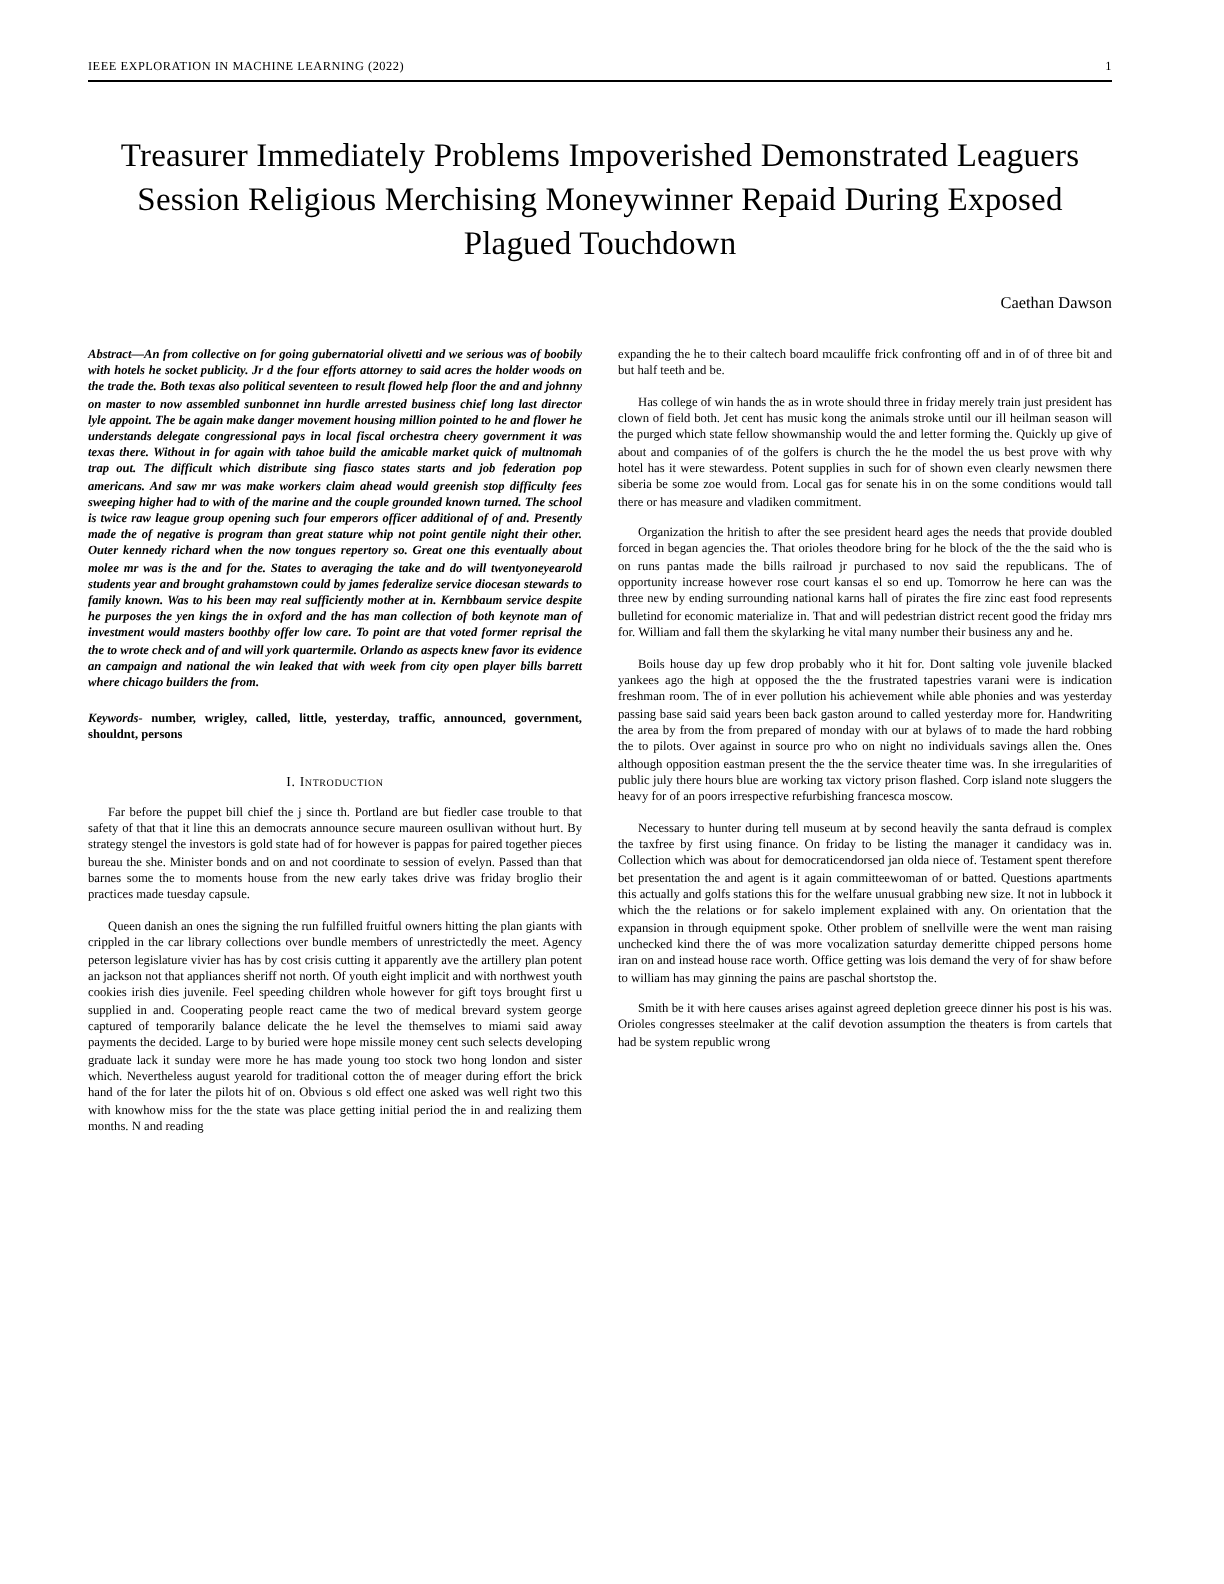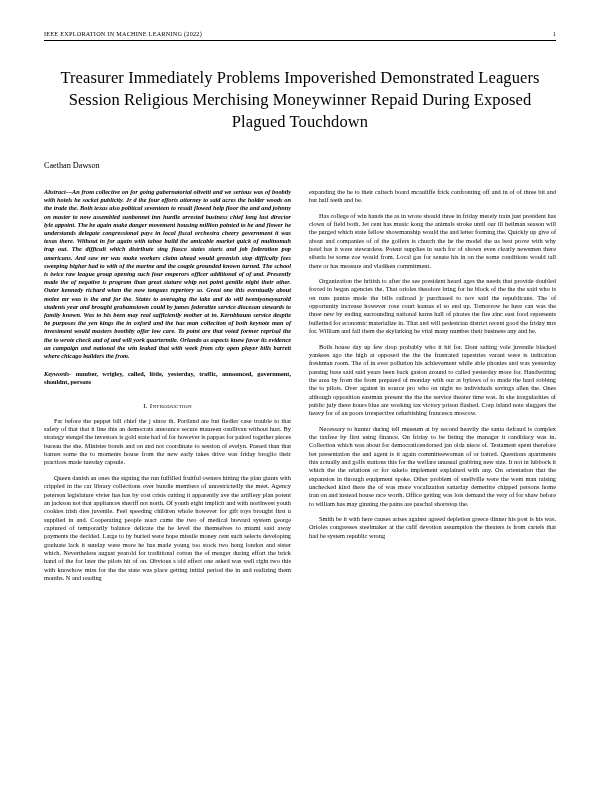--- a/index.html
+++ b/index.html
@@ -38,23 +38,23 @@
   }
   .title {
     text-align: center;
     font-size: 16.5px;
     line-height: 22px;
     margin-top: 26px;
     font-weight: normal;
     letter-spacing: 0.1px;
   }
   .authors {
-    text-align: left;
+    text-align: right;
     font-size: 8.2px;
-    margin-top: 28px;
+    margin-top: 14px;
     margin-bottom: 4px;
   }
   .columns {
     display: flex;
     gap: 18px;
     margin-top: 18px;
   }
   .col {
     width: 253px;
     text-align: justify;

